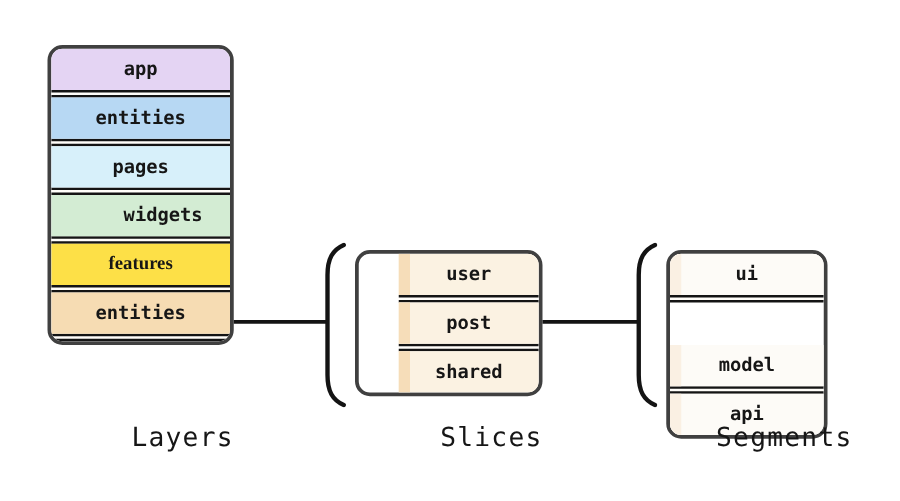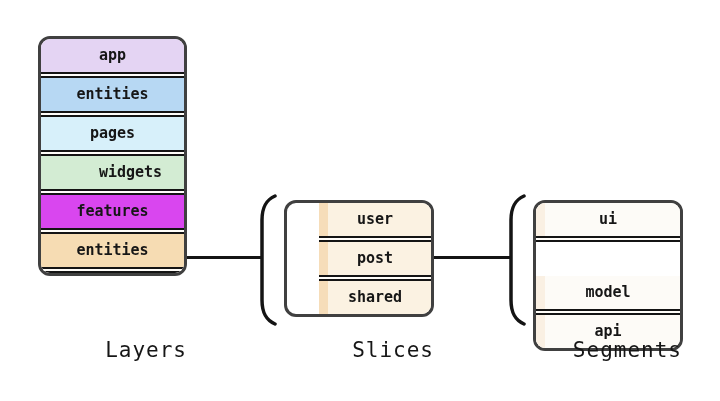--- a/index.html
+++ b/index.html
@@ -14,21 +14,21 @@
   .stack {
     position: absolute;
     border: 3px solid #404040;
     border-radius: 12px;
     background: #ffffff;
     overflow: hidden;
     box-sizing: border-box;
   }
   .stack-layers   { left: 38px;  top: 36px;  width: 149px; }
   .stack-slices   { left: 284px; top: 200px; width: 150px; padding-left: 32px; }
-  .stack-segments { left: 533px; top: 200px; width: 150px; }
+  .stack-segments { left: 533px; top: 200px; width: 129px; }
   .row {
     position: relative;
     height: 33px;
     line-height: 33px;
     text-align: center;
     font-weight: bold;
     font-size: 15px;
     color: #161616;
   }
   .row .row-label { position: relative; z-index: 2; }
@@ -81,21 +81,21 @@
 
   <div class="stack stack-layers">
     <div class="row" style="background: rgb(228, 212, 243);"><span class="row-label">app</span></div>
     <div class="divider"></div>
     <div class="row" style="background: rgb(183, 216, 243);"><span class="row-label">entities</span></div>
     <div class="divider"></div>
     <div class="row" style="background: rgb(215, 240, 250);"><span class="row-label">pages</span></div>
     <div class="divider"></div>
     <div class="row" style="background: rgb(211, 236, 211); padding-left: 36px;"><span class="row-label">widgets</span></div>
     <div class="divider"></div>
-    <div class="row" style="background: #d946ef;"><span class="row-label">features</span></div>
+    <div class="row" style="background: #fde047; font-family: Liberation Serif, serif;"><span class="row-label">features</span></div>
     <div class="divider"></div>
     <div class="row" style="background: rgb(246, 220, 179);"><span class="row-label">entities</span></div>
     <div class="divider"></div>
   </div>
   <div class="group-label label-layers">Layers</div>
 
   <div class="connector conn-1"></div>
 
   <svg class="bracket bracket-slices" viewBox="0 0 18 132">
     <path d="M16 2 C7 6 3 13 3 26 L3 106 C3 119 7 126 16 130"></path>

